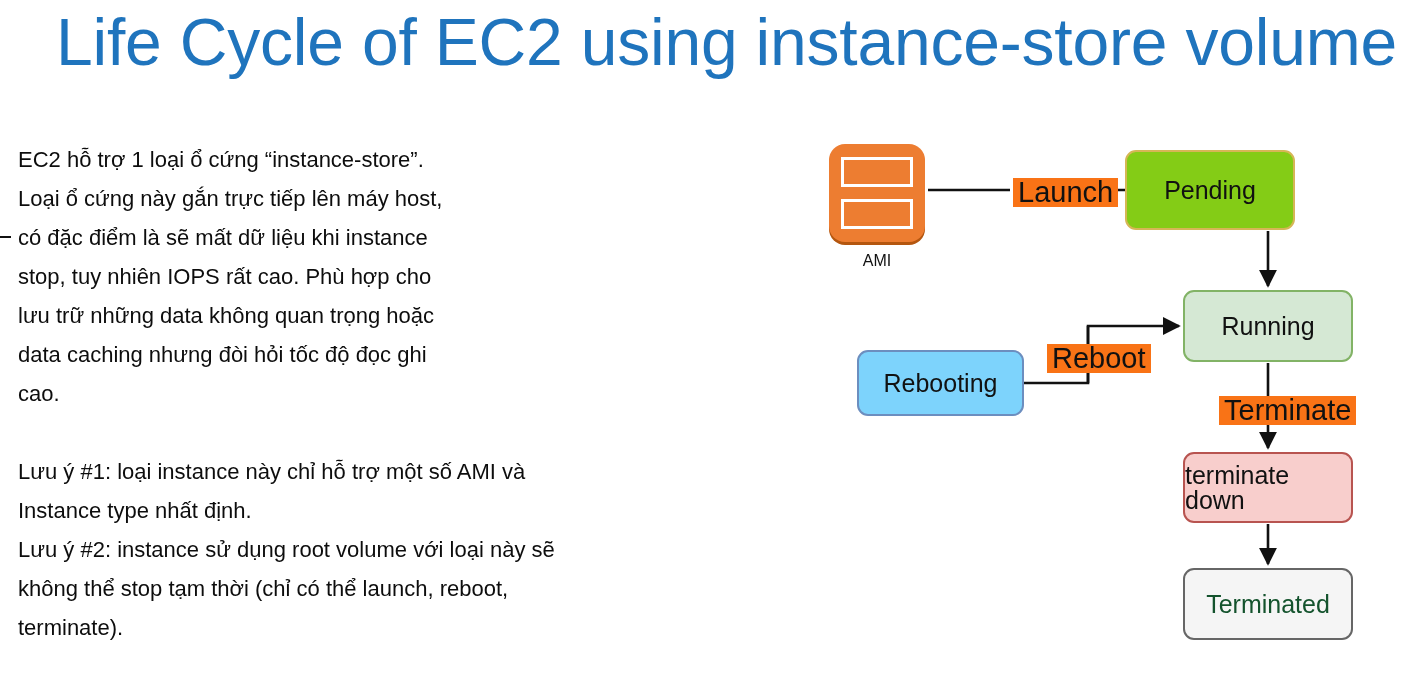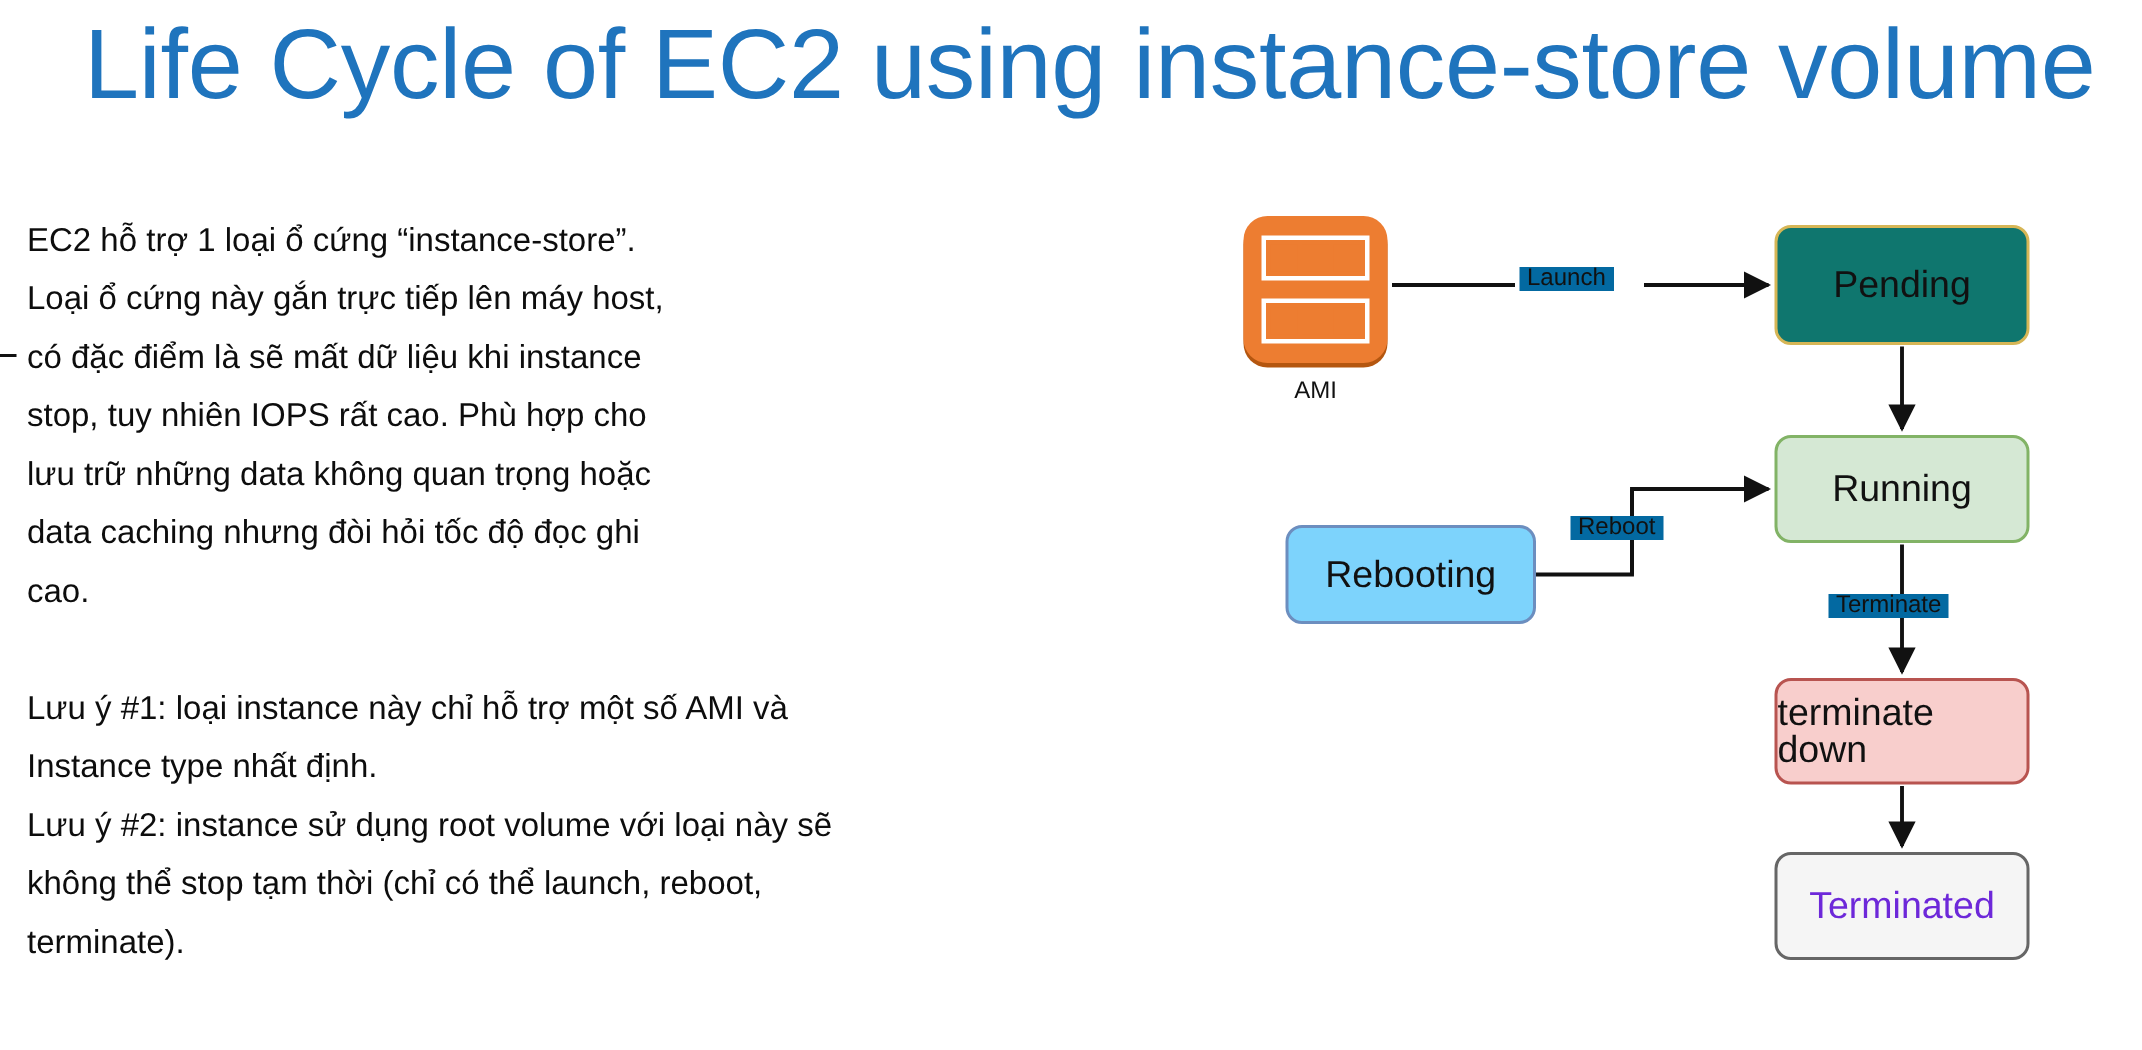--- a/index.html
+++ b/index.html
@@ -73,28 +73,28 @@
     box-sizing: border-box;
     border-radius: 11px;
     border-width: 2px;
     border-style: solid;
     display: flex;
     align-items: center;
     justify-content: center;
     font-size: 25px;
     line-height: 1;
   }
-  #node-pending   { left: 1183px; top: 150px; width: 170px; height: 80px;
-                    background: #0f766e; border-color: #d6b656; color: #111111; }
+  #node-pending   { left: 1125px; top: 150px; width: 170px; height: 80px;
+                    background: #84cc16; border-color: #d6b656; color: #111111; }
   #node-running   { left: 1183px; top: 290px; width: 170px; height: 72px;
                     background: #d5e8d4; border-color: #82b366; color: #111111; }
   #node-shutting  { left: 1183px; top: 452px; width: 170px; height: 71px;
                     background: #f8cecc; border-color: #b85450; color: #111111; }
   #node-terminated{ left: 1183px; top: 568px; width: 170px; height: 72px;
-                    background: #f5f5f5; border-color: #666666; color: #6d28d9; }
+                    background: #f5f5f5; border-color: #666666; color: #14532d; }
   #node-rebooting { left: 857px; top: 350px; width: 167px; height: 66px;
                     background: #7dd3fc; border-color: #6c8ebf; color: #111111; }
 
   
   #ami-icon {
     position: absolute;
     left: 829px;
     top: 144px;
     width: 96px;
     height: 98px;
@@ -122,24 +122,24 @@
     top: 252px;
     width: 96px;
     text-align: center;
     font-size: 16px;
     color: #111111;
   }
 
   
   .edge-label {
     position: absolute;
-    font-size: 16px;
+    font-size: 29px;
     line-height: 1;
     color: #111111;
-    background: #0369a1;
+    background: #f97316;
     padding: 0 5px;
     white-space: nowrap;
   }
   #label-launch    { left: 1013px; top: 178px; }
   #label-reboot    { left: 1047px; top: 344px; }
   #label-terminate { left: 1219px; top: 396px; }
 </style>
 </head>
 <body>
 

